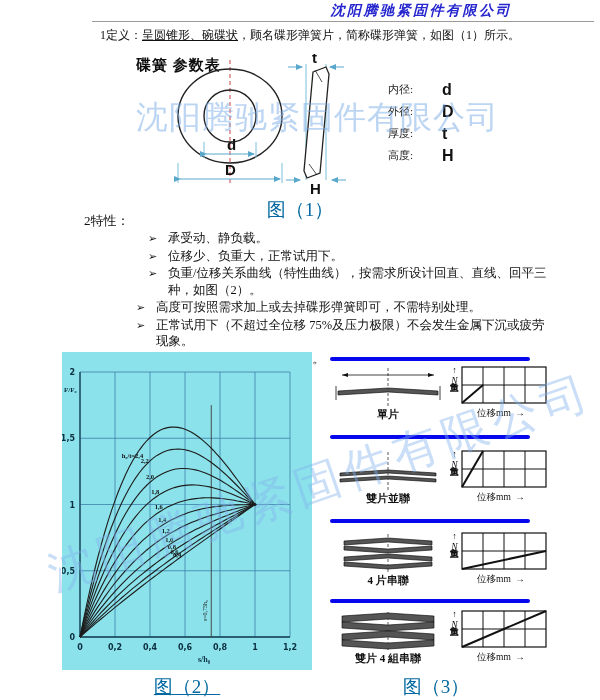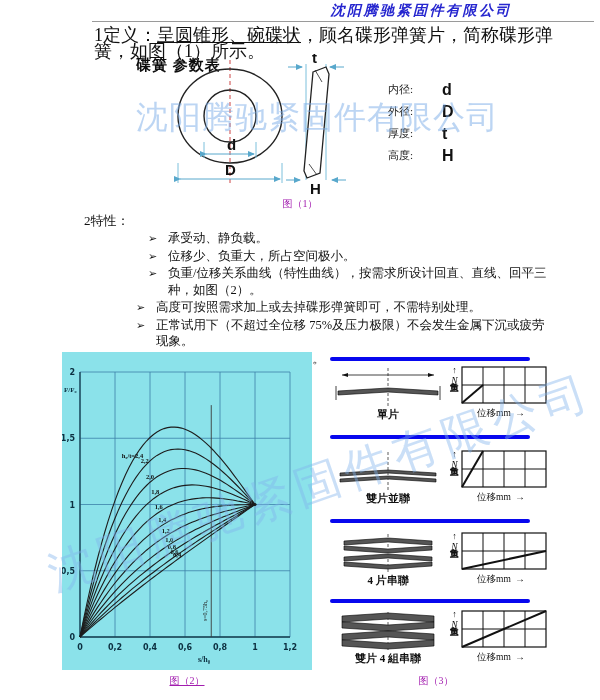--- a/index.html
+++ b/index.html
@@ -3,30 +3,30 @@
 <meta charset="utf-8">
 <style>
   html,body{margin:0;padding:0;}
   .page{position:relative;width:600px;height:700px;background:#ffffff;overflow:hidden;
         font-family:"Liberation Serif","DejaVu Serif",serif;color:#111;}
   
   .company{position:absolute;top:2px;right:88px;font-size:14px;font-weight:bold;font-style:italic;
            letter-spacing:2.5px;color:#2626cf;}
   .header-rule{position:absolute;top:21px;left:92px;width:502px;border-top:1.5px solid #9a9a9a;}
   
-  .definition{position:absolute;top:27px;left:94px;width:480px;font-size:18px;line-height:16px;}
+  .definition{position:absolute;top:27px;left:100px;width:480px;font-size:12px;line-height:16px;}
   .definition .u{text-decoration:underline;}
   
   .fig1{position:absolute;left:130px;top:54px;width:340px;height:142px;}
   .fig1 svg{display:block;}
   .fig1-title{font-size:15px;font-weight:bold;letter-spacing:1px;fill:#0d0d0d;}
   .dim-letter{font-size:15px;font-weight:bold;font-family:"Liberation Sans","DejaVu Sans",sans-serif;fill:#111;}
   .param-name{font-size:11px;fill:#222;}
   .param-sym{font-size:16px;font-weight:bold;font-family:"Liberation Sans","DejaVu Sans",sans-serif;fill:#111;}
-  .caption{position:absolute;font-size:10px;text-align:center;color:#a21caf;}
+  .caption{position:absolute;font-size:19px;text-align:center;color:#0369a1;}
   .cap1{left:230px;top:197px;width:140px;}
   .cap2{left:62px;top:674px;width:250px;text-decoration:underline;}
   .cap3{left:330px;top:674px;width:212px;}
   
   .feat-head{position:absolute;left:84px;top:212px;font-size:13px;}
   .feat-list{position:absolute;left:148px;top:230px;width:404px;margin:0;padding:0;list-style:none;
              font-size:12.5px;line-height:16.5px;}
   .feat-list li{position:relative;padding-left:20px;margin:0 0 1px 0;}
   .feat-list li.tight{margin-left:-12px;}
   .feat-list .bullet{position:absolute;left:0;top:0;font-size:11px;}
@@ -107,21 +107,21 @@
       <text x="312" y="85" class="param-sym">t</text>
       <text x="258" y="105" class="param-name">高度:</text>
       <text x="312" y="107" class="param-sym">H</text>
     </svg>
   </div>
   <div class="caption cap1">图（1）</div>
 
   <div class="feat-head">2特性：</div>
   <ul class="feat-list">
     <li><span class="bullet">➢</span><span>承受动、静负载。</span></li>
-    <li><span class="bullet">➢</span><span>位移少、负重大，所占空间极小。</span></li>
+    <li><span class="bullet">➢</span><span>位移少、负重大，正常试用下。</span></li>
     <li><span class="bullet">➢</span><span>负重/位移关系曲线（特性曲线），按需求所设计回直、直线、回平三种，如图（2）。</span></li>
     <li class="tight"><span class="bullet">➢</span><span>高度可按照需求加上或去掉碟形弹簧即可，不需特别处理。</span></li>
     <li class="tight"><span class="bullet">➢</span><span>正常试用下（不超过全位移 75%及压力极限）不会发生金属下沉或疲劳现象。</span></li>
     <li class="tight"><span class="bullet">➢</span><span>可并、串联使用，如图（3）。</span></li>
   </ul>
 
   <div class="chart-panel">
     <svg id="curve-chart" width="250" height="318" viewBox="0 0 250 318">
         <line x1="18" y1="285" x2="18" y2="20" stroke="#3c82a8" stroke-width="0.8"></line>
         <line x1="53.00000000000001" y1="285" x2="53.00000000000001" y2="20" stroke="#3c82a8" stroke-width="0.8"></line>

